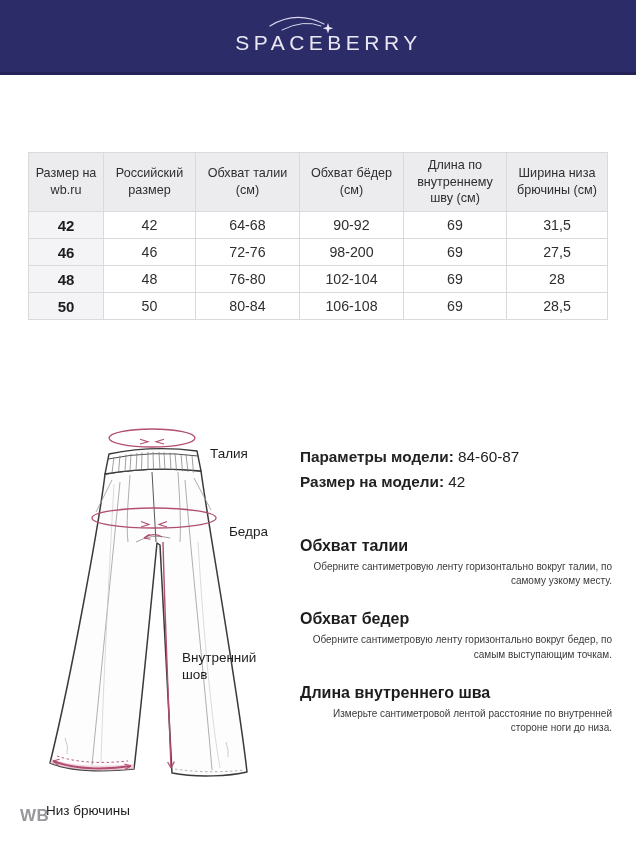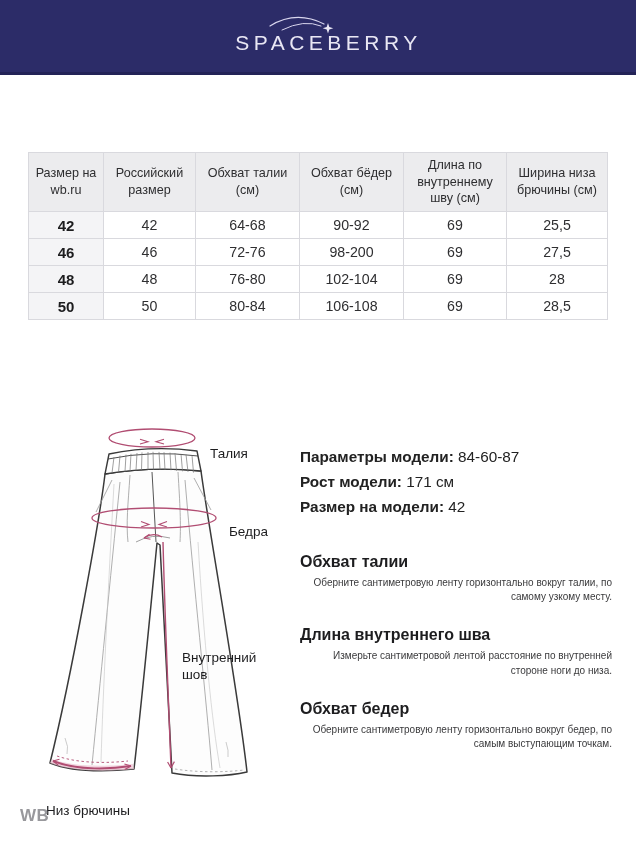--- a/index.html
+++ b/index.html
@@ -57,21 +57,21 @@
   
   .info-col{position:absolute;left:300px;top:444px;width:312px;}
   .model-line{font-size:15.3px;line-height:25px;color:#222;}
   .model-line .lbl{font-weight:700;}
   .measure-section .sec-title{
     font-weight:700;font-size:16px;color:var(--ink);
   }
   .measure-section .sec-text{
     margin-top:5px;font-size:10px;line-height:1.42;color:var(--ink-soft);text-align:right;
   }
-  .sec-1{margin-top:34px;}
+  .sec-1{margin-top:43px;}
   .sec-2{margin-top:22px;}
   .sec-3{margin-top:22px;}
   
   .watermark{
     position:absolute;left:20px;top:806px;font-size:17px;font-weight:700;
     color:var(--wm);letter-spacing:.5px;
   }
 </style>
 </head>
 <body>
@@ -106,21 +106,21 @@
       <th>Ширина низа брючины (см)</th>
     </tr>
   </thead>
   <tbody>
     <tr>
       <td class="wbsize">42</td>
       <td>42</td>
       <td>64-68</td>
       <td>90-92</td>
       <td>69</td>
-      <td>25,5</td>
+      <td>31,5</td>
     </tr>
     <tr>
       <td class="wbsize">46</td>
       <td>46</td>
       <td>72-76</td>
       <td>98-200</td>
       <td>69</td>
       <td>27,5</td>
     </tr>
     <tr>
@@ -218,35 +218,31 @@
   <div class="diag-label wrap" style="left:152px;top:222px;width:96px;">Внутренний шов</div>
   <div class="diag-label" style="left:16px;top:375px;">Низ брючины</div>
 </div>
 
 <div class="info-col">
   <div class="model-line">
     <span class="lbl">Параметры модели:</span>
     <span>84-60-87</span>
   </div>
   <div class="model-line">
-    <span class="lbl">Рост модели:</span>
-    <span>171 см</span>
-  </div>
-  <div class="model-line">
     <span class="lbl">Размер на модели:</span>
     <span>42</span>
   </div>
 
   <div class="measure-section sec-1">
     <div class="sec-title">Обхват талии</div>
     <div class="sec-text">Оберните сантиметровую ленту горизонтально вокруг талии, по самому узкому месту.</div>
   </div>
+  <div class="measure-section sec-2">
+    <div class="sec-title">Обхват бедер</div>
+    <div class="sec-text">Оберните сантиметровую ленту горизонтально вокруг бедер, по самым выступающим точкам.</div>
+  </div>
   <div class="measure-section sec-3">
     <div class="sec-title">Длина внутреннего шва</div>
     <div class="sec-text">Измерьте сантиметровой лентой расстояние по внутренней стороне ноги до низа.</div>
   </div>
-  <div class="measure-section sec-2">
-    <div class="sec-title">Обхват бедер</div>
-    <div class="sec-text">Оберните сантиметровую ленту горизонтально вокруг бедер, по самым выступающим точкам.</div>
-  </div>
 </div>
 
 <div class="watermark">WB</div>
 
 </body></html>

